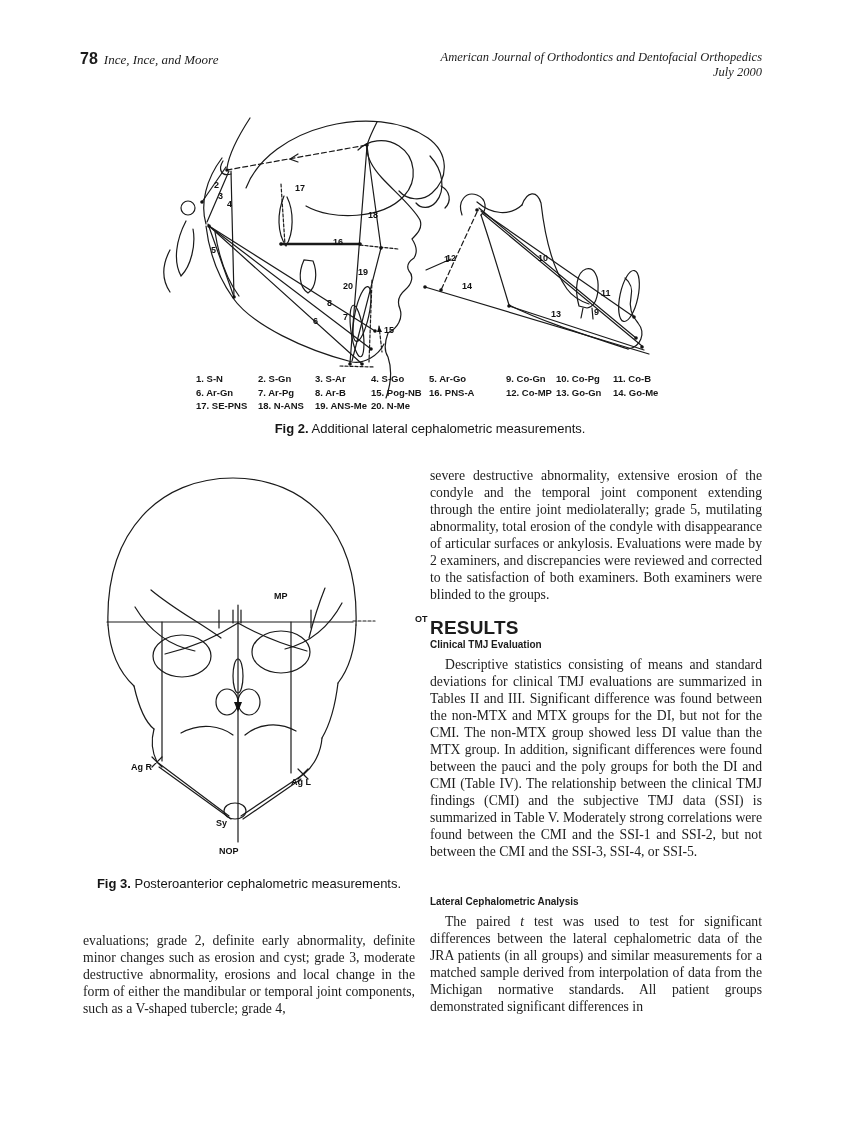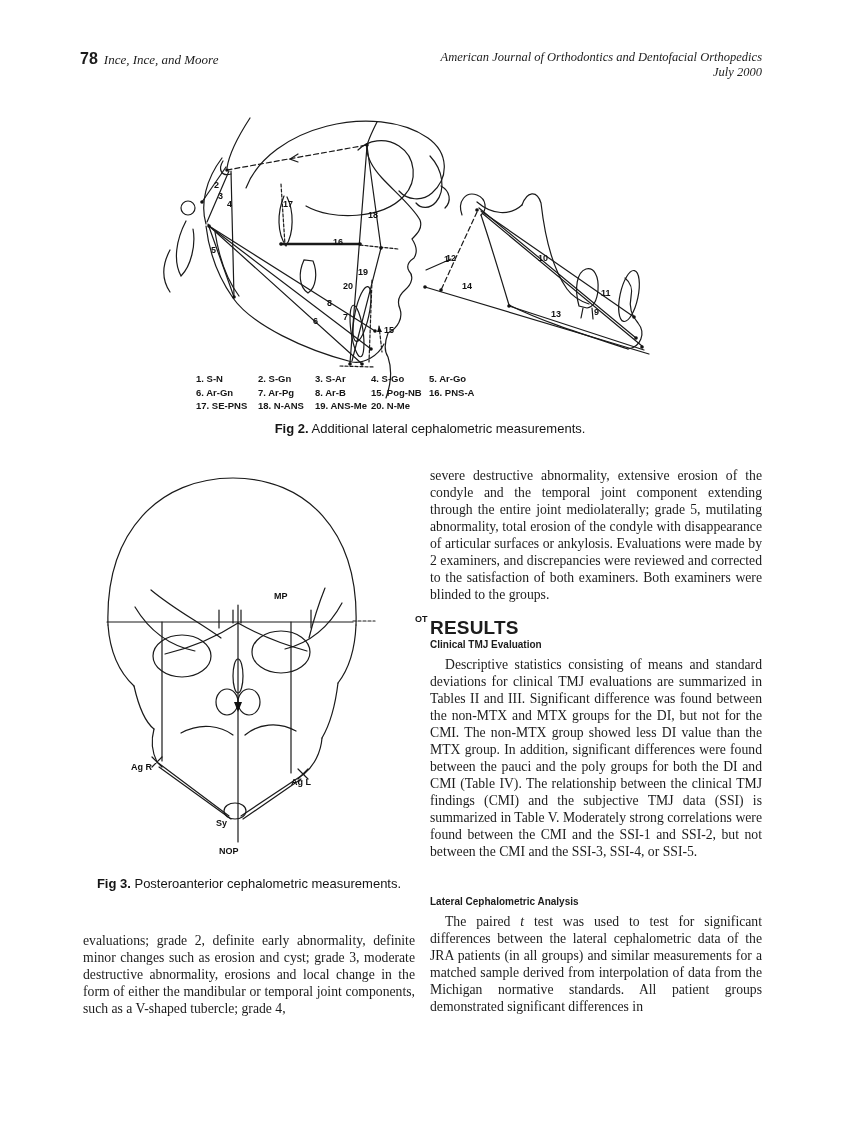--- a/index.html
+++ b/index.html
@@ -143,21 +143,21 @@
       <span class="fig-label" style="left: 344px; top: 155px;">1</span>
       <span class="fig-label" style="left: 114px; top: 81px;">2</span>
       <span class="fig-label" style="left: 118px; top: 92px;">3</span>
       <span class="fig-label" style="left: 127px; top: 100px;">4</span>
       <span class="fig-label" style="left: 111px; top: 146px;">5</span>
       <span class="fig-label" style="left: 213px; top: 217px;">6</span>
       <span class="fig-label" style="left: 243px; top: 213px;">7</span>
       <span class="fig-label" style="left: 227px; top: 199px;">8</span>
       <span class="fig-label" style="left: 284px; top: 226px;">15</span>
       <span class="fig-label" style="left: 233px; top: 138px;">16</span>
-      <span class="fig-label" style="left: 183px; top: 100px;">17</span>
+      <span class="fig-label" style="left: 183px; top: 84px; padding-left: 12px;">17</span>
       <span class="fig-label" style="left: 268px; top: 111px;">18</span>
       <span class="fig-label" style="left: 258px; top: 168px;">19</span>
       <span class="fig-label" style="left: 243px; top: 182px;">20</span>
     </div>
   <div>
       <span class="fig-label" style="left: 494px; top: 208px;">9</span>
       <span class="fig-label" style="left: 438px; top: 154px;">10</span>
       <span class="fig-label" style="left: 501px; top: 189px;">11</span>
       <span class="fig-label" style="left: 346px; top: 154px;">12</span>
       <span class="fig-label" style="left: 451px; top: 210px;">13</span>
@@ -171,20 +171,28 @@
       <div>5. Ar-Go</div>
       <div>6. Ar-Gn</div>
       <div>7. Ar-Pg</div>
       <div>8. Ar-B</div>
       <div>15. Pog-NB</div>
       <div>16. PNS-A</div>
       <div>17. SE-PNS</div>
       <div>18. N-ANS</div>
       <div>19. ANS-Me</div>
       <div>20. N-Me</div>
+    </div>
+  <div class="legend legend-right">
+      <div>9. Co-Gn</div>
+      <div>10. Co-Pg</div>
+      <div>11. Co-B</div>
+      <div>12. Co-MP</div>
+      <div>13. Go-Gn</div>
+      <div>14. Go-Me</div>
     </div>
   <div class="figcaption fig2-caption">
     <b>Fig 2.</b>
     <span>Additional lateral cephalometric measurements.</span>
   </div>
 </div>
 
 <div class="col col-left">
   <div class="fig3-wrap">
     <svg width="320" height="400" viewBox="0 0 320 400">

